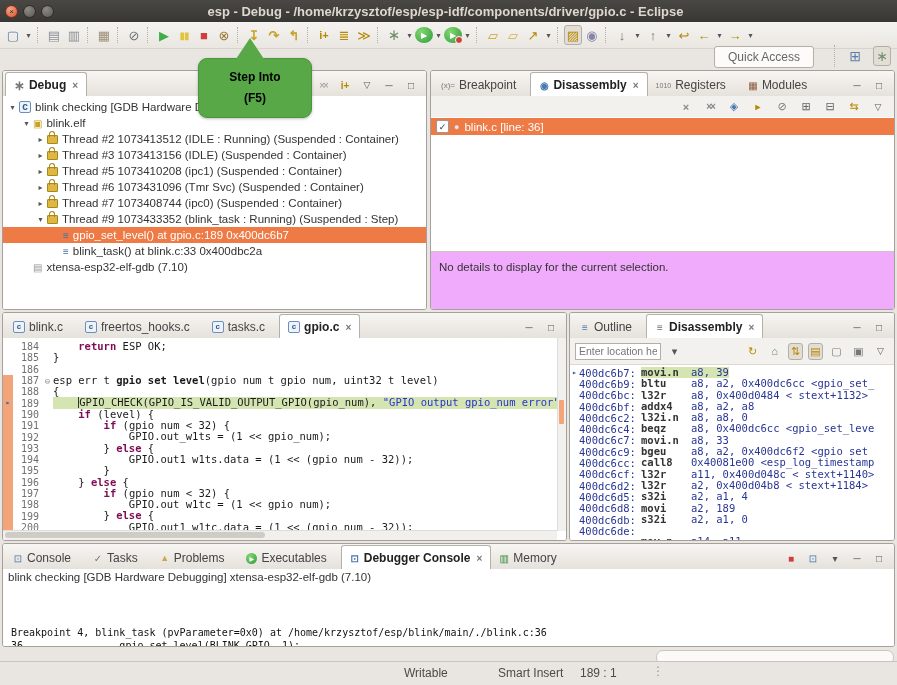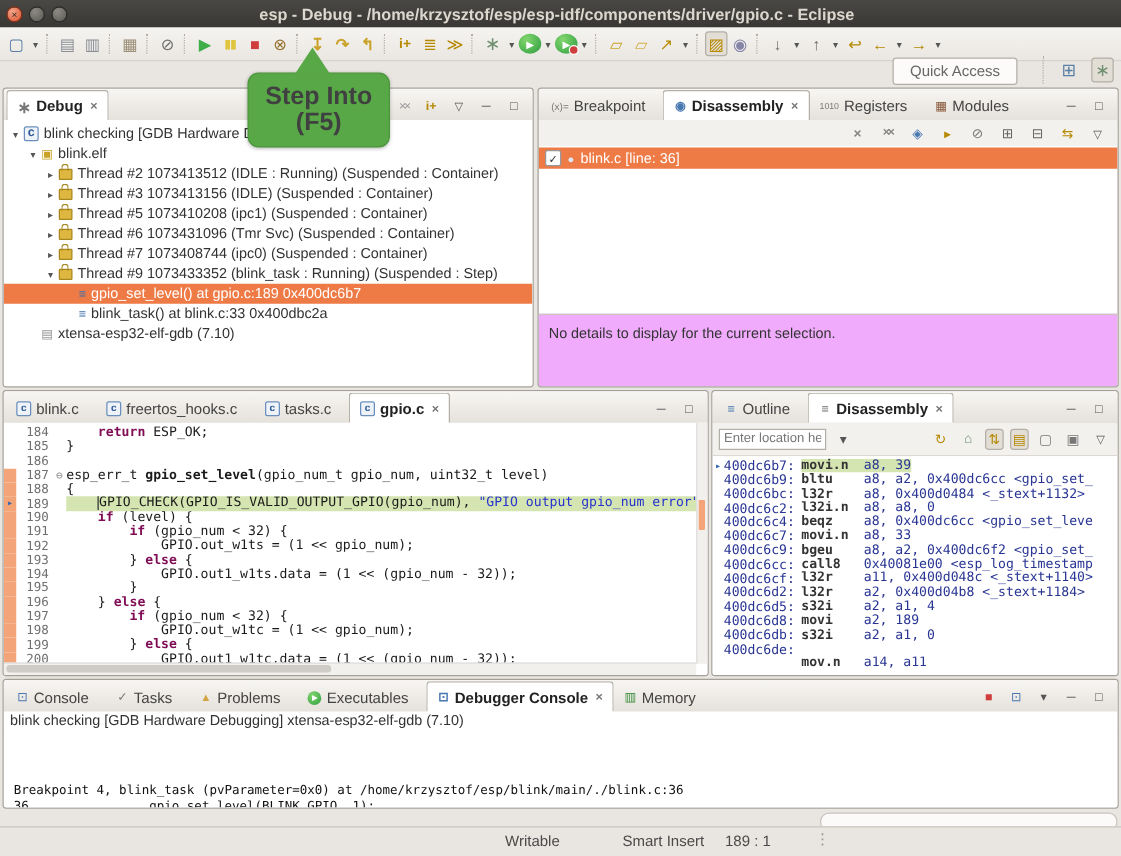--- a/index.html
+++ b/index.html
@@ -29,21 +29,21 @@
   .tbtn.ext::after{content:"";position:absolute;right:-1px;bottom:-1px;width:6px;height:6px;
     border-radius:50%;background:#cf3d3d;border:1px solid #fff;}
   
   .qa{position:absolute;top:46px;left:714px;width:98px;height:20px;border:1px solid #b3afa7;border-radius:3px;
     background:#fcfbfa;color:#666;font-size:12px;display:flex;align-items:center;justify-content:center;}
   .persp{position:absolute;top:45px;left:834px;height:22px;display:flex;gap:8px;align-items:center;
     border-left:1px dotted #b3afa7;padding-left:10px;}
   .persp .tbtn{font-size:14px;}
   
   .stooltip{position:absolute;left:198px;top:58px;width:112px;height:58px;z-index:50;
-    background:#58a847;border:1px solid #4a963a;border-radius:9px;color:#404040;font-weight:bold;font-size:20px;
+    background:#58a847;border:1px solid #4a963a;border-radius:9px;color:#000000;font-weight:bold;font-size:12px;
     display:flex;flex-direction:column;align-items:center;justify-content:center;line-height:21px;
     box-shadow:0 1px 3px rgba(0,0,0,.25);}
   .stooltip::before{content:"";position:absolute;top:-21px;left:37px;width:0;height:0;
     border-left:14px solid transparent;border-right:14px solid transparent;border-bottom:21px solid #58a847;}
   
   .panel{position:absolute;background:#fff;border:1px solid #a5a099;border-radius:3px;
     box-sizing:border-box;overflow:hidden;}
   .tabbar{display:flex;align-items:flex-end;height:25px;background:linear-gradient(#f8f6f3,#e5e1db);
     border-bottom:1px solid #b5b1a9;padding:0 2px;position:relative;}
   .tab{height:22px;display:flex;align-items:center;gap:4px;padding:0 8px;font-size:12px;color:#444;white-space:nowrap;}
@@ -656,20 +656,25 @@
         <span class="daddr">400dc6b9:</span>
         <span class="dhl"><span class="dop">bltu</span><span class="dargs">a8, a2, 0x400dc6cc &lt;gpio_set_</span></span>
       </div>
       <div class="drow">
         <span class="dmark"></span>
         <span class="daddr">400dc6bc:</span>
         <span class="dhl"><span class="dop">l32r</span><span class="dargs">a8, 0x400d0484 &lt;_stext+1132&gt;</span></span>
       </div>
       <div class="drow">
         <span class="dmark"></span>
+        <span class="daddr">400dc6bf:</span>
+        <span class="dhl"><span class="dop">addx4</span><span class="dargs">a8, a2, a8</span></span>
+      </div>
+      <div class="drow">
+        <span class="dmark"></span>
         <span class="daddr">400dc6c2:</span>
         <span class="dhl"><span class="dop">l32i.n</span><span class="dargs">a8, a8, 0</span></span>
       </div>
       <div class="drow">
         <span class="dmark"></span>
         <span class="daddr">400dc6c4:</span>
         <span class="dhl"><span class="dop">beqz</span><span class="dargs">a8, 0x400dc6cc &lt;gpio_set_leve</span></span>
       </div>
       <div class="drow">
         <span class="dmark"></span>

